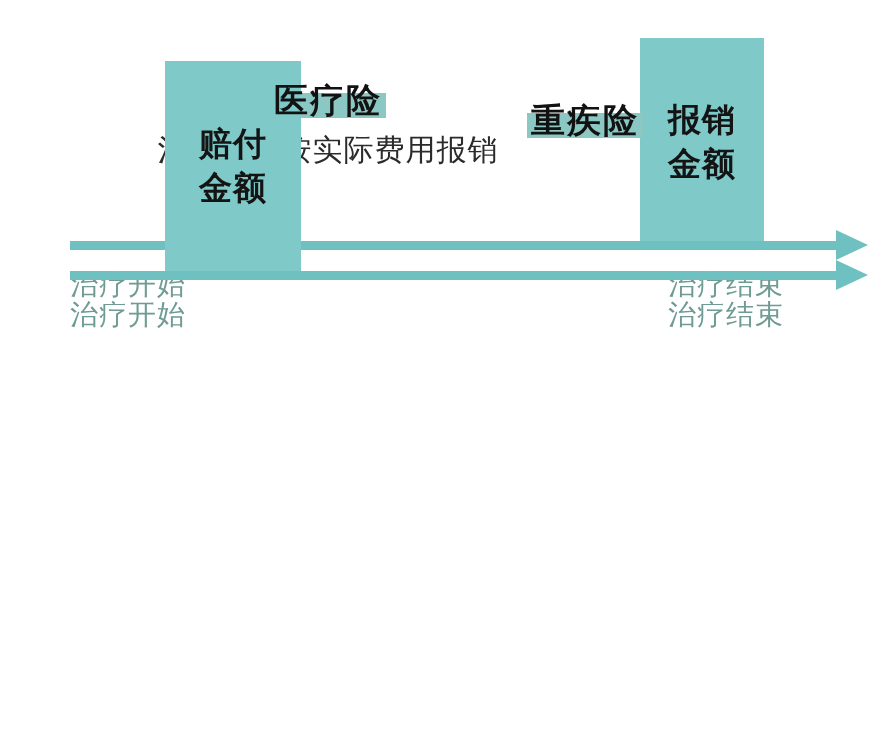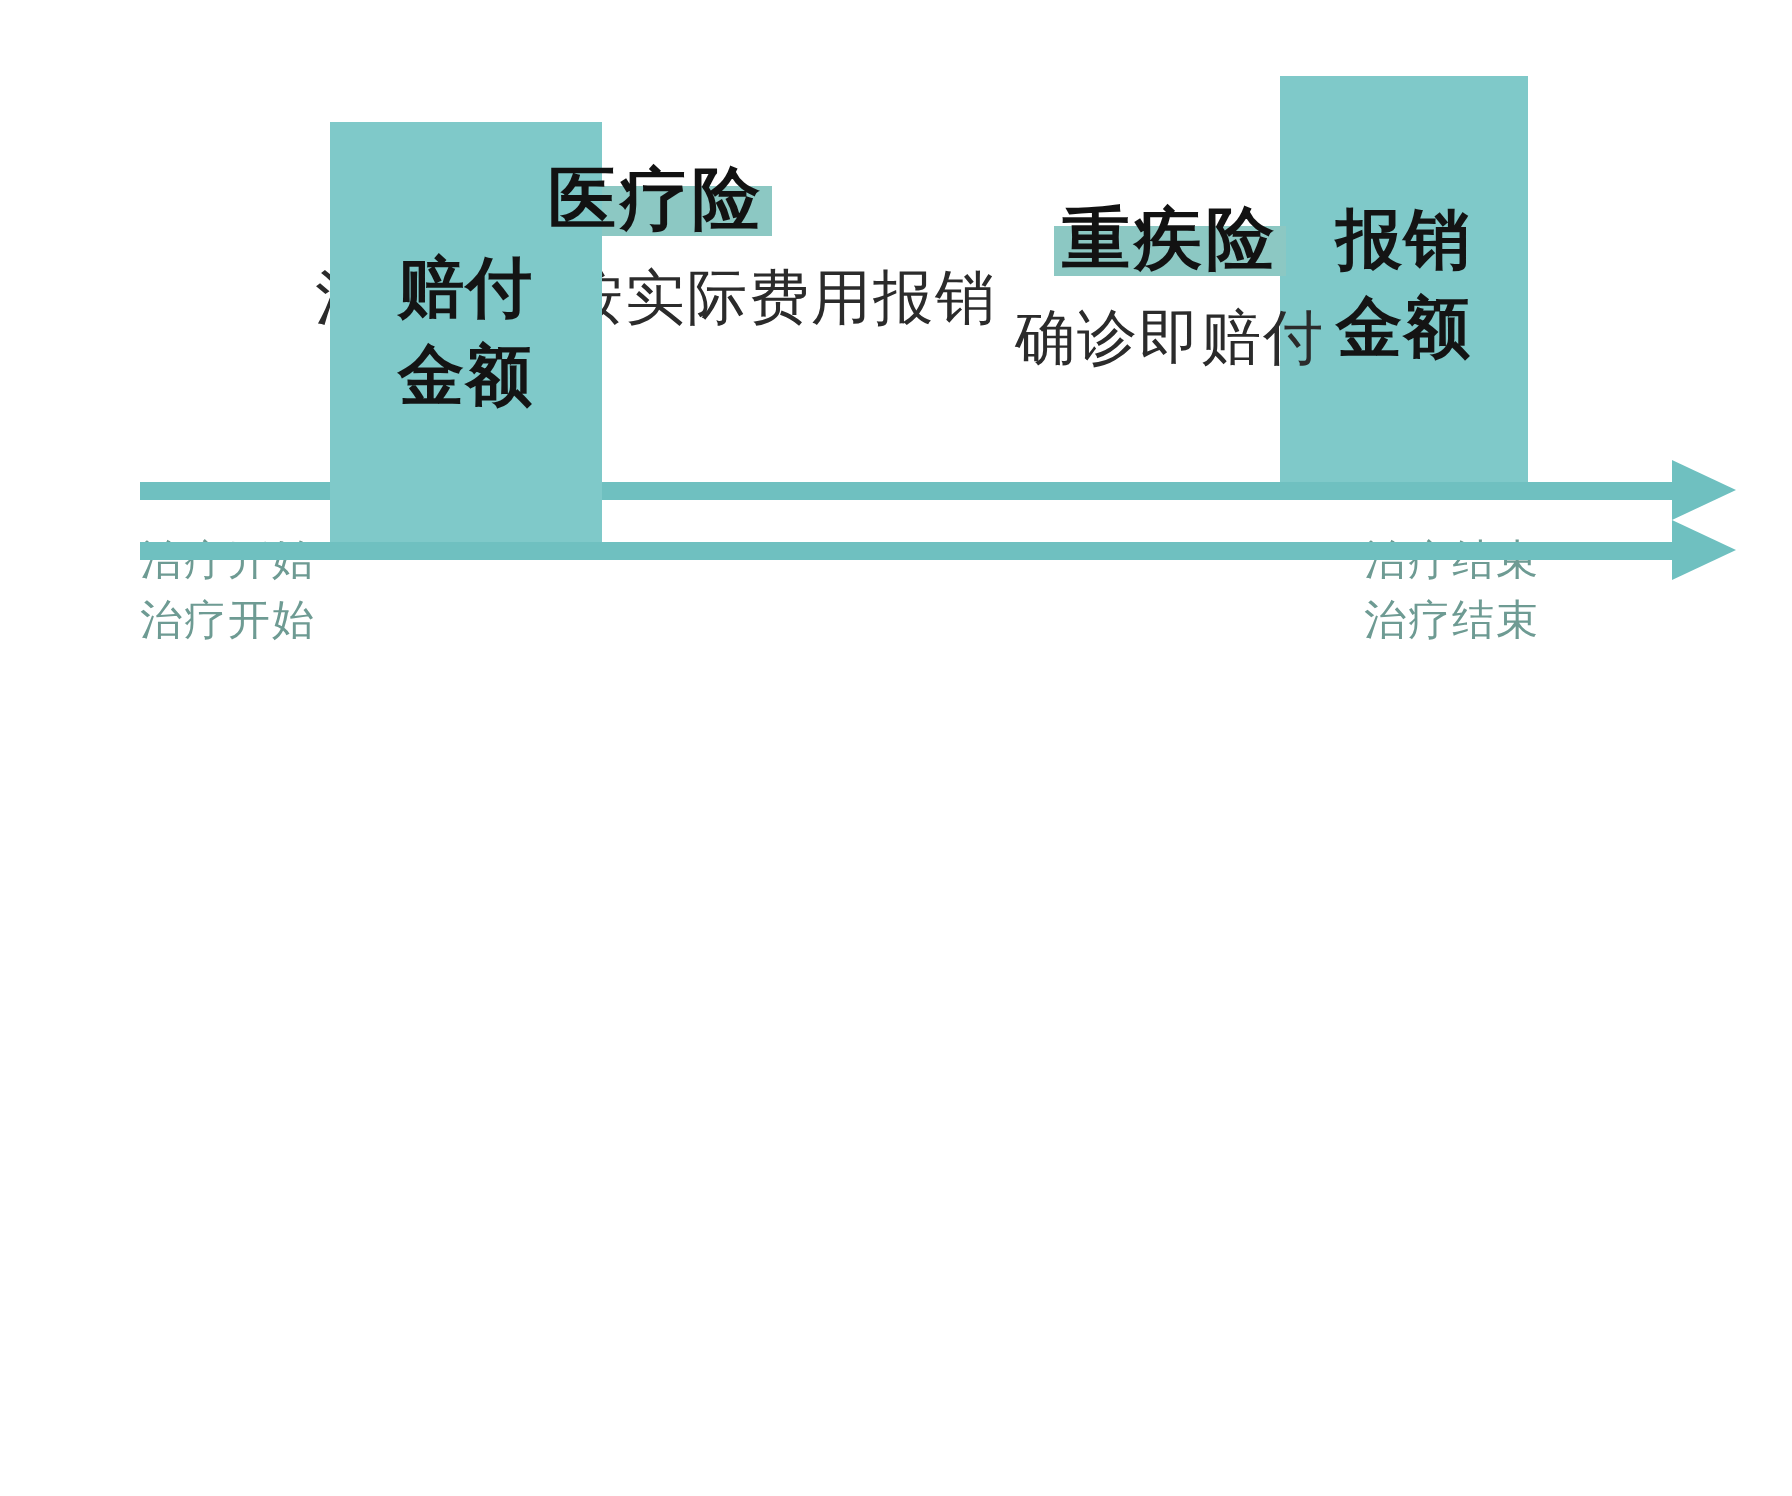--- a/index.html
+++ b/index.html
@@ -63,21 +63,21 @@
     color: #141414;
     line-height: 1.32;
     letter-spacing: 1px;
     text-align: center;
     white-space: nowrap;
   }
 
   
   .endpoint {
     position: absolute;
-    font-size: 21px;
+    font-size: 28px;
     color: #6E9B93;
     letter-spacing: 1px;
     white-space: nowrap;
   }
   .endpoint.right { text-align: center; }
 
   
   .caption-block {
     position: absolute;
     display: flex;
@@ -151,21 +151,20 @@
     <div class="bar" style="left:165px; top:61px; width:136px; height:210px;">
       <span class="bar-label">赔付</span>
       <span class="bar-label">金额</span>
     </div>
 
     <div class="caption-block" style="left:405px; top:100px; width:360px;text-align:center;">
       <div class="title-wrap">
         <span class="title-highlight"></span>
         <span class="title-text">重疾险</span>
       </div>
-      <div class="subtitle-text">确诊即赔付</div>
     </div>
 
     <div class="axis" style="left:70px; top:255px; width:800px;">
       <div class="axis-line" style="width:772px;"></div>
       <div class="axis-arrow" style="left:766px;"></div>
     </div>
 
     <div class="endpoint" style="left:70px; top:296px;">治疗开始</div>
     <div class="endpoint right" style="left:606px; top:296px; width:240px;">治疗结束</div>
 

